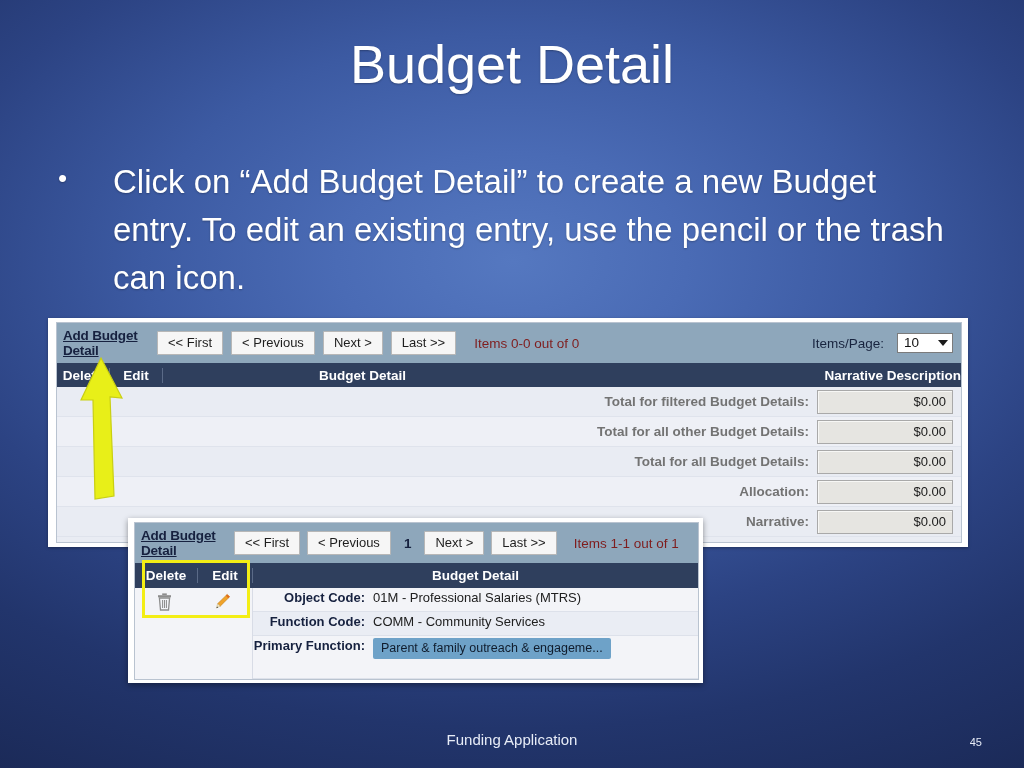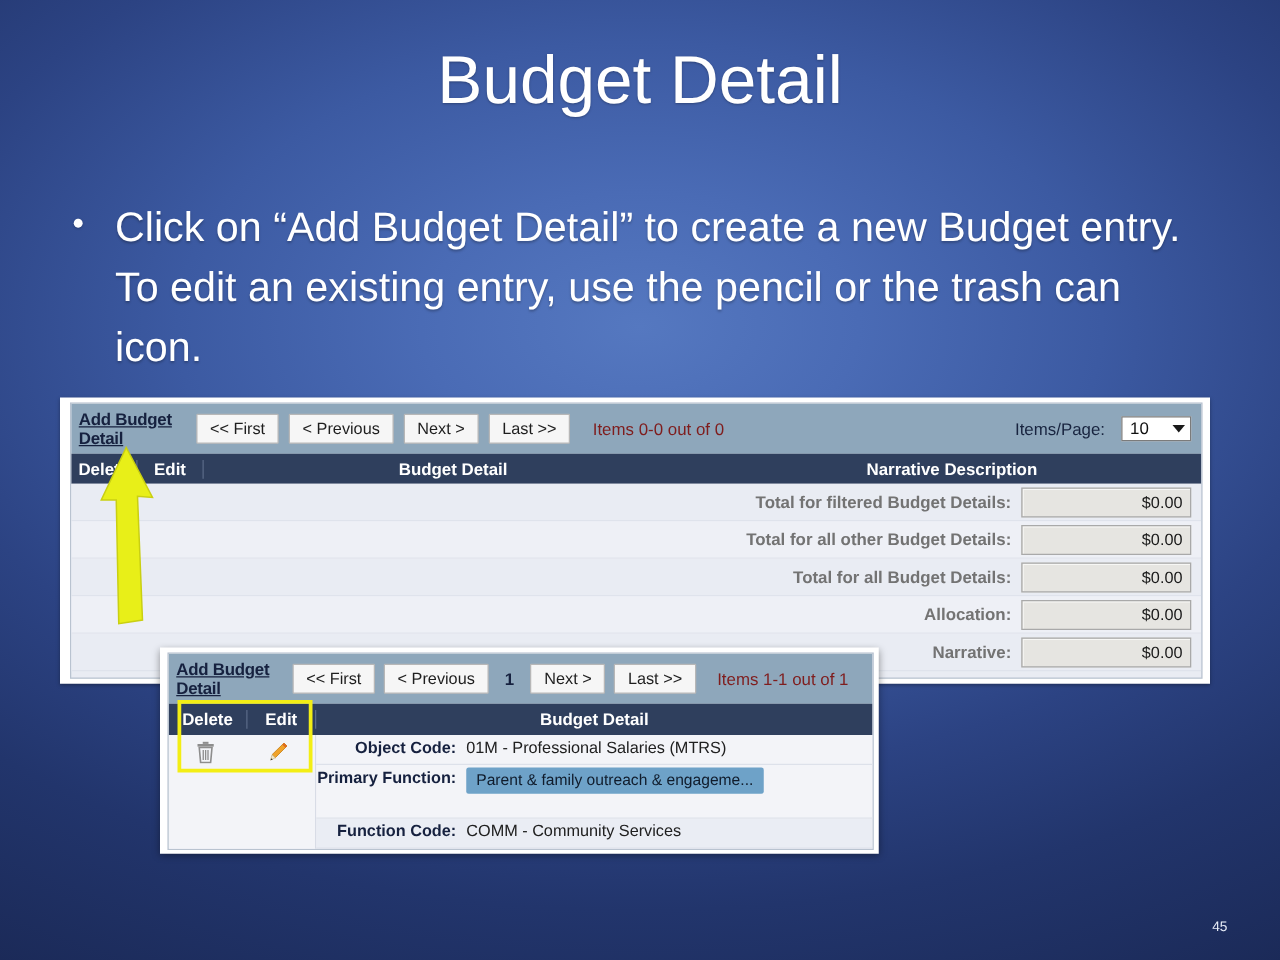--- a/index.html
+++ b/index.html
@@ -56,21 +56,21 @@
     text-shadow: 0 1px 2px rgba(0,0,0,.25);
   }
   .bullet-row { display: flex; align-items: flex-start; }
   .bullet-dot {
     flex: 0 0 auto;
     width: 34px;
     font-size: 26px;
     line-height: 1.58;
     text-align: left;
   }
-  .bullet-text { flex: 1 1 auto; }
+  .bullet-text { flex: 1 1 auto; margin-left: 21px; }
 
   
   #main-panel {
     position: absolute;
     left: 48px;
     top: 318px;
     width: 920px;
     height: 229px;
     background: #ffffff;
     padding: 4px 6px 4px 8px;
@@ -164,21 +164,21 @@
     background: #2f3f5d;
     color: #ffffff;
     font-size: 13.5px;
     font-weight: bold;
     height: 24px;
     align-items: center;
   }
   .gh-delete { width: 52px; text-align: center; border-right: 1px solid #5a6a87; }
   .gh-edit   { width: 52px; text-align: center; border-right: 1px solid #5a6a87; }
   .gh-bd     { flex: 1 1 0; text-align: center; }
-  .gh-nd     { flex: 1 1 0; text-align: center; }
+  .gh-nd     { flex: 1 1 0; text-align: right; }
 
   
   .total-row {
     display: flex;
     align-items: center;
     justify-content: flex-end;
     height: 30px;
     background: #e9ecf3;
     border-bottom: 1px solid #dfe3ec;
     padding-right: 8px;
@@ -446,38 +446,39 @@
               </svg>
             </div>
           </div>
         </div>
 
         <div class="fields-col">
           <div class="field-row">
             <div class="field-label">Object Code:</div>
             <div class="field-value">01M - Professional Salaries (MTRS)</div>
           </div>
+          <div class="field-row alt">
+            <div class="field-label">Function Code:</div>
+            <div class="field-value">COMM - Community Services</div>
+          </div>
           <div class="field-row" style="min-height:42px;">
             <div class="field-label">Primary Function:</div>
             <div class="field-value">
               <span class="chip">Parent &amp; family outreach &amp; engageme...</span>
             </div>
           </div>
-          <div class="field-row alt">
-            <div class="field-label">Function Code:</div>
-            <div class="field-value">COMM - Community Services</div>
-          </div>
           <div class="field-row blank alt"></div>
         </div>
       </div>
 
     </div>
   </div>
 
   <div id="edit-highlight"></div>
 
   <svg id="callout-arrow" viewBox="0 0 60 145">
     <polygon points="27,2 48,42 36,41 40,140 21,143 19,44 7,44" fill="#e8ef18" stroke="#c9cf12" stroke-width="1.2"></polygon>
   </svg>
 
+  <div id="footer-title">Funding Application</div>
   <div id="footer-page">45</div>
 
 </div>
 
 </body></html>

